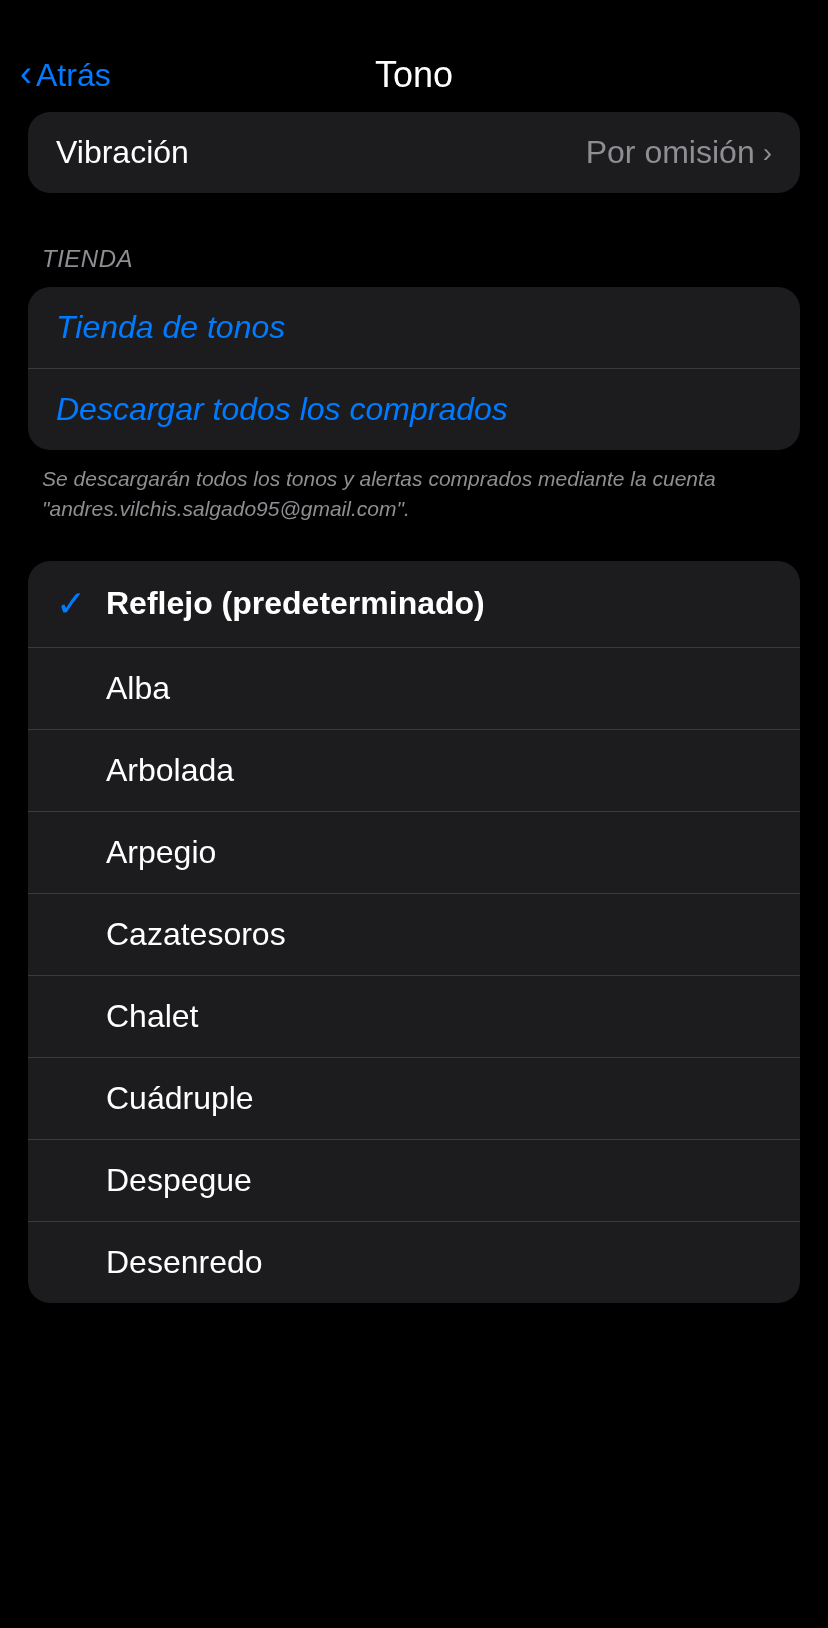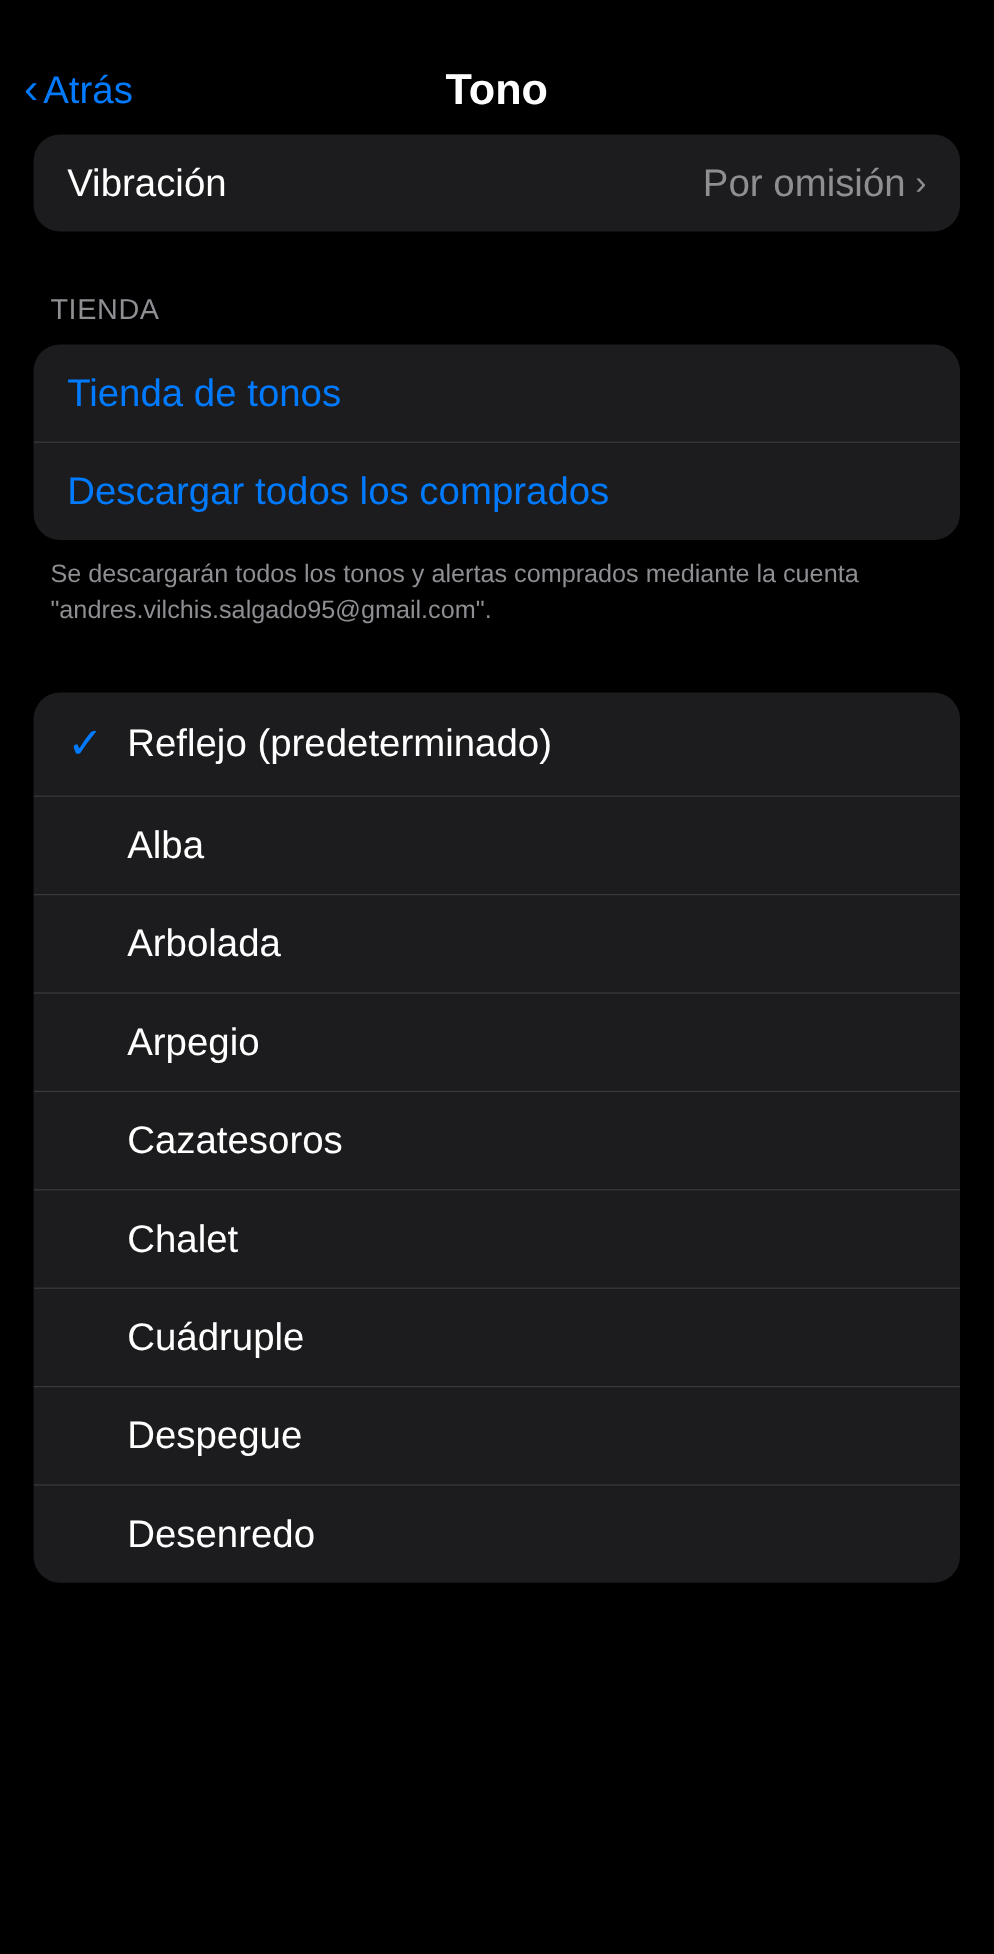--- a/index.html
+++ b/index.html
@@ -39,21 +39,21 @@
     }
 
     .nav-back-chevron {
       font-size: 36px;
       line-height: 1;
       margin-top: -2px;
     }
 
     .nav-title {
       font-size: 36px;
-      font-weight: 700;
+      font-weight: 400;
       color: #ffffff;
     }
 
     .section-container {
       padding: 0 28px;
       margin-bottom: 16px;
     }
 
     .settings-card {
       background-color: #1c1c1e;
@@ -143,34 +143,35 @@
       flex-shrink: 0;
     }
 
     .tone-name {
       font-size: 32px;
       color: #ffffff;
       font-weight: 400;
     }
 
     .tone-row-selected .tone-name {
-      font-weight: 400;
+      font-weight: 700;
     }
 
     .spacer-md {
       height: 36px;
     }
 
     .section-block {
       padding: 0 28px;
       margin-bottom: 8px;
     }
 
     .tienda-section {
-      margin-bottom: 16px;
+      margin-bottom: 0;
+      font-style: italic;
     }
   </style>
 </head>
 <body>
 
 <nav class="nav-bar">
   <div class="nav-back">
     <span class="nav-back-chevron">‹</span>
     <span>Atrás</span>
   </div>

